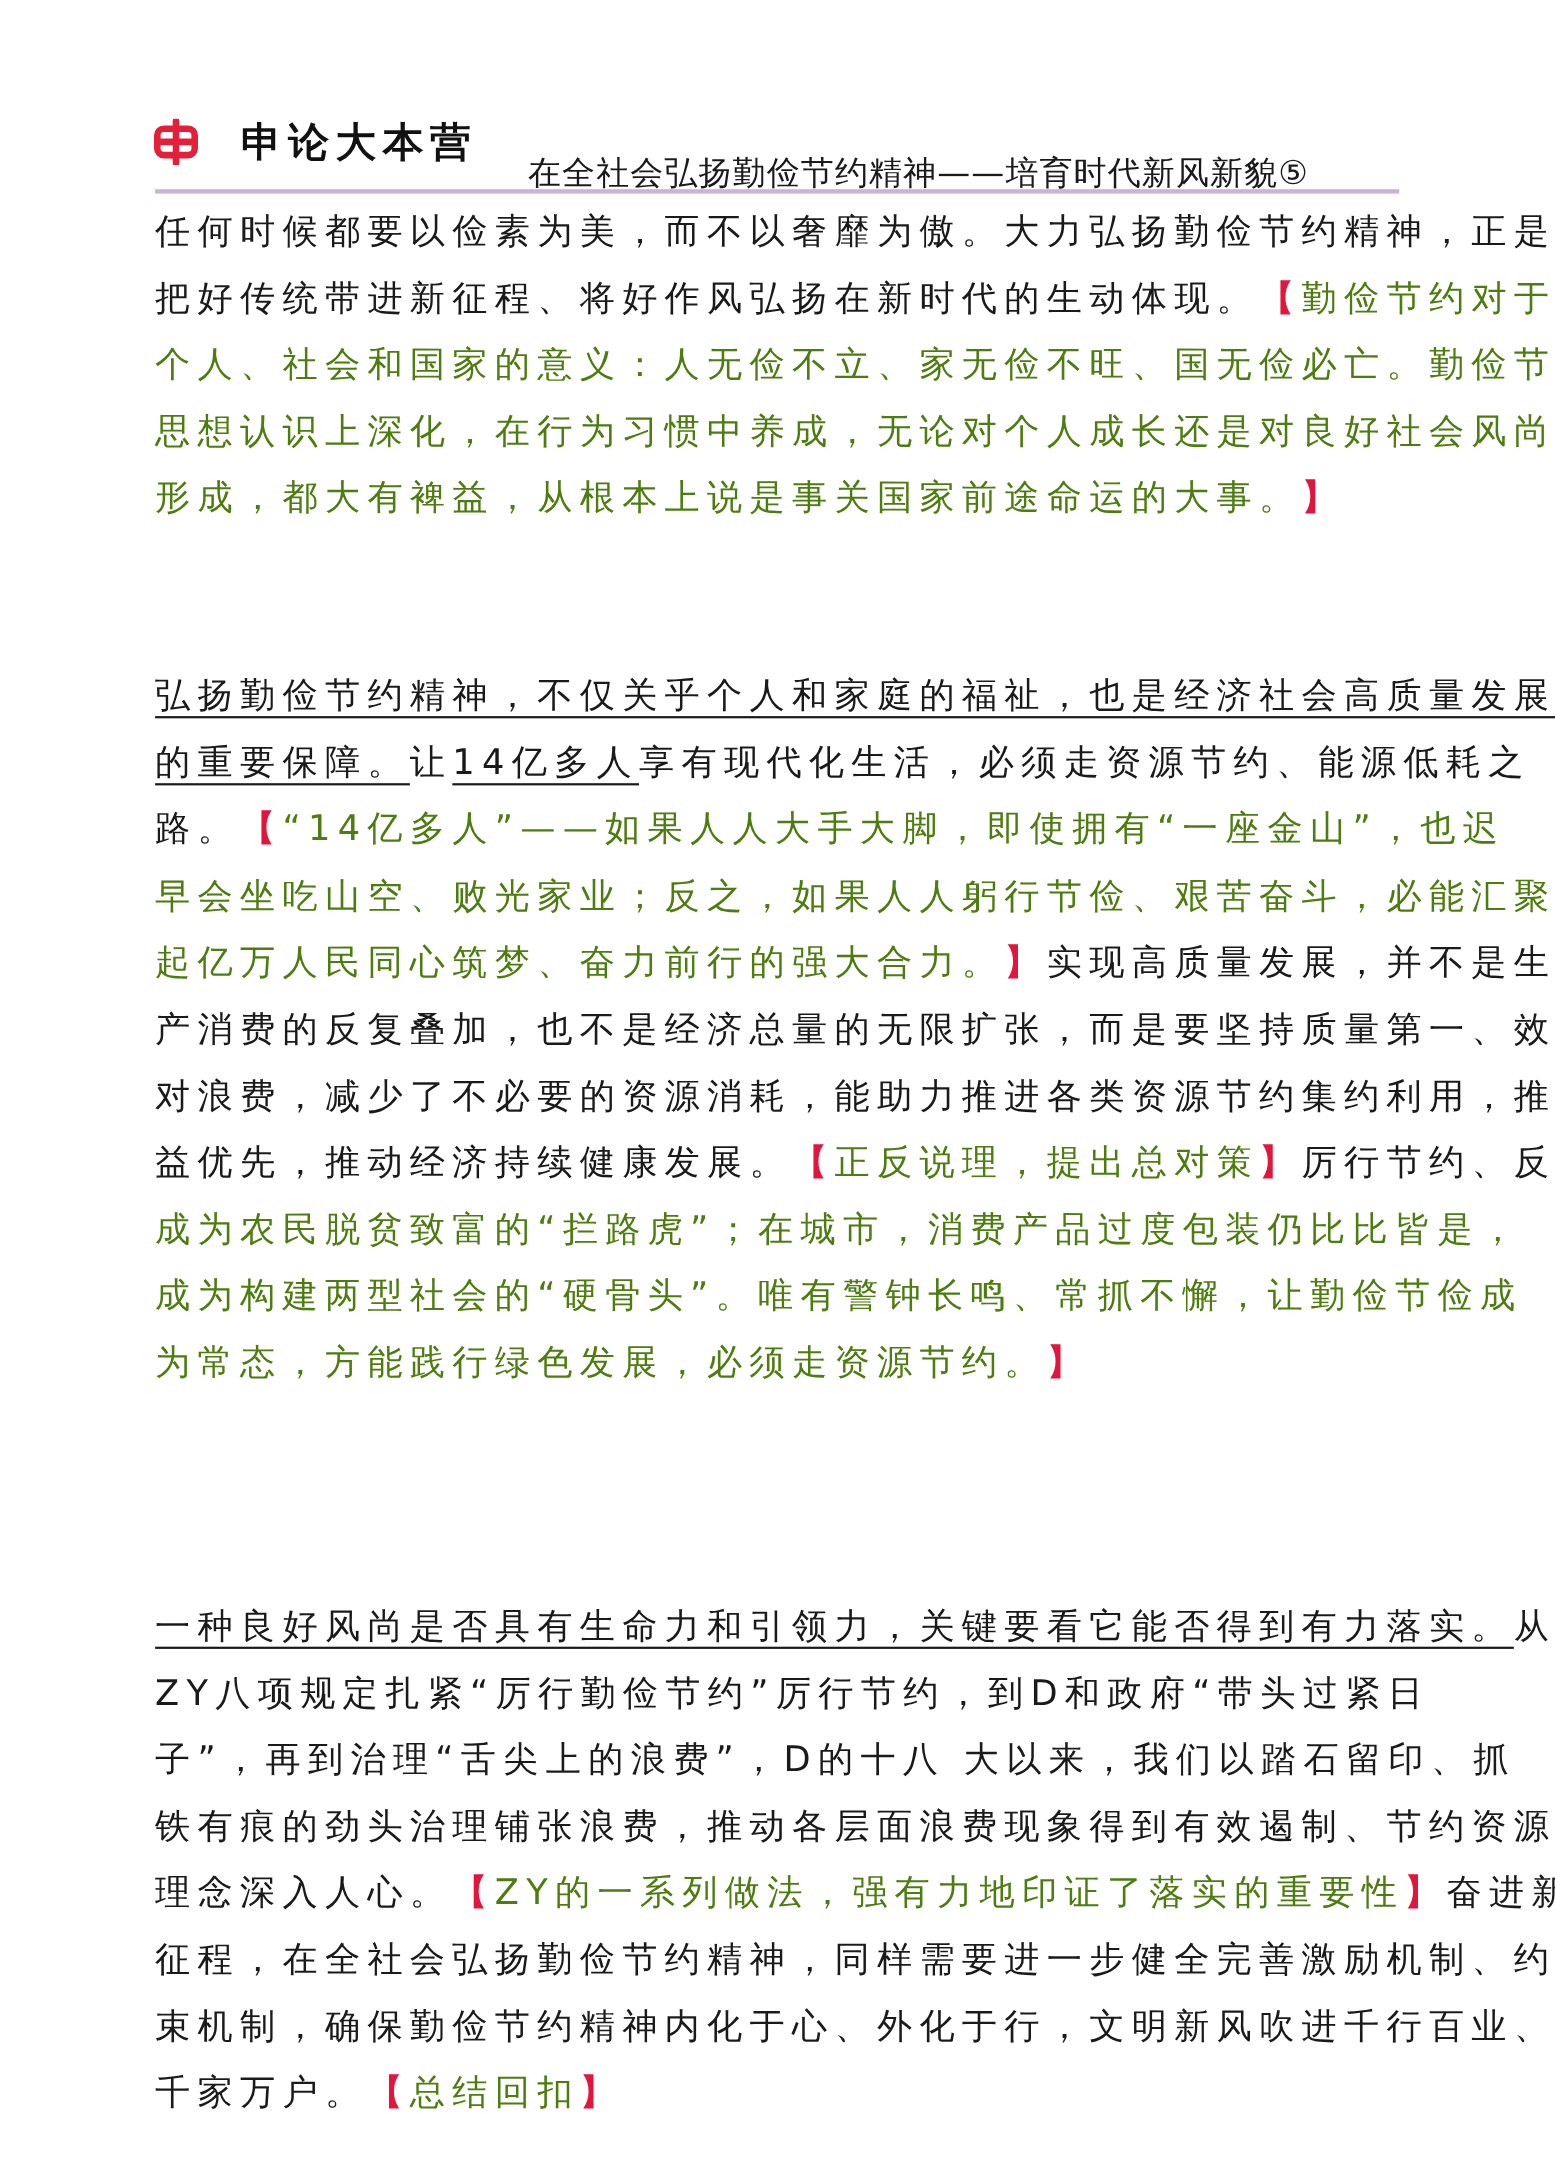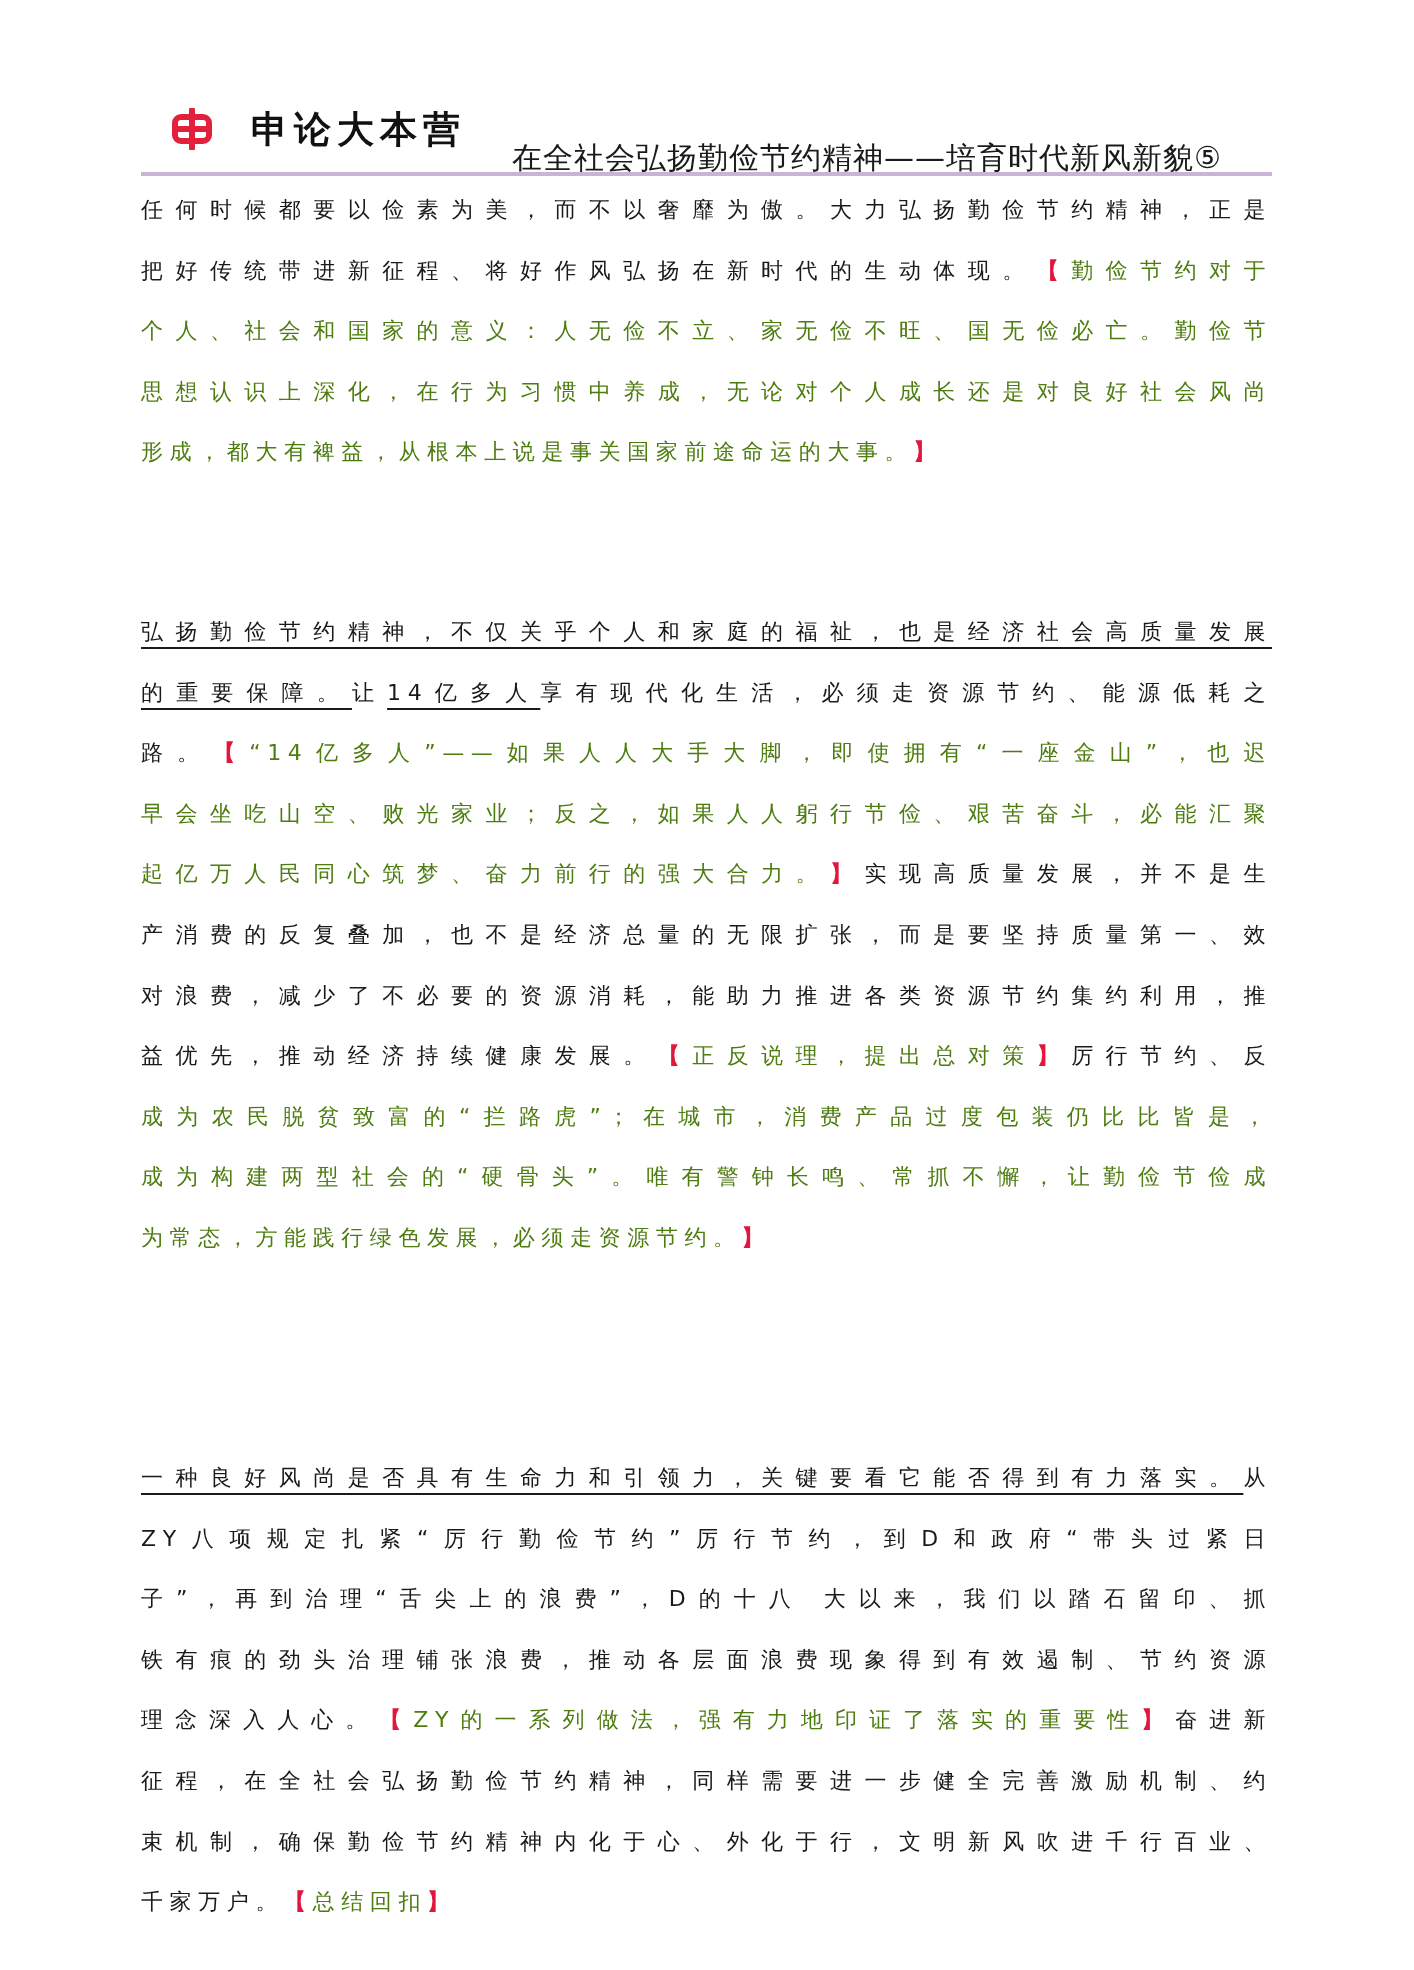--- a/index.html
+++ b/index.html
@@ -1,24 +1,24 @@
 <!DOCTYPE html>
 <html><head>
 <meta charset="utf-8">
 <style>
   html, body { margin:0; padding:0; background:#ffffff; }
   body { width:1414px; height:1970px; position:relative; overflow:hidden;
          font-family:"DejaVu Sans","Liberation Sans",sans-serif; color:#1a1a1a; }
-  .header { position:absolute; left:158px; top:96px; width:1131px; height:78px;text-decoration:underline; }
+  .header { position:absolute; left:126px; top:96px; width:1131px; height:78px;text-decoration:underline; }
   .logo { position:absolute; left:14px; top:12px; width:40px; height:42px; }
   .brand { position:absolute; left:93px; top:12px; font-size:37px; font-weight:bold; letter-spacing:6px; color:#111; line-height:44px; white-space:nowrap; }
   .subtitle { position:absolute; left:354px; top:20px; font-size:30px; letter-spacing:1px; color:#1a1a1a; line-height:44px; white-space:nowrap;margin-top:20px; }
   .divider { position:absolute; left:141px; top:172px; width:1131px; height:4px; background:#c9b3d6; }
   .para { position:absolute; left:141px; width:1131px; }
-  .line { height:60.6px; line-height:60.6px; font-size:22px; white-space:nowrap; letter-spacing:6.6px; text-align:justify; text-align-last:justify; overflow:visible; }
+  .line { height:60.6px; line-height:60.6px; font-size:32px; white-space:nowrap; letter-spacing:6.6px; text-align:justify; text-align-last:justify; overflow:visible; }
   .line.last { text-align-last:left; }
   .note { color:#4d7c0f; }
   .br { color:#e0163e; font-weight:bold; }
   .blue { color:#3a7fb8; }
   .u { text-decoration:underline; text-decoration-thickness:2px; text-underline-offset:8px; }
 </style>
 </head>
 <body>
 
 <div class="header">

